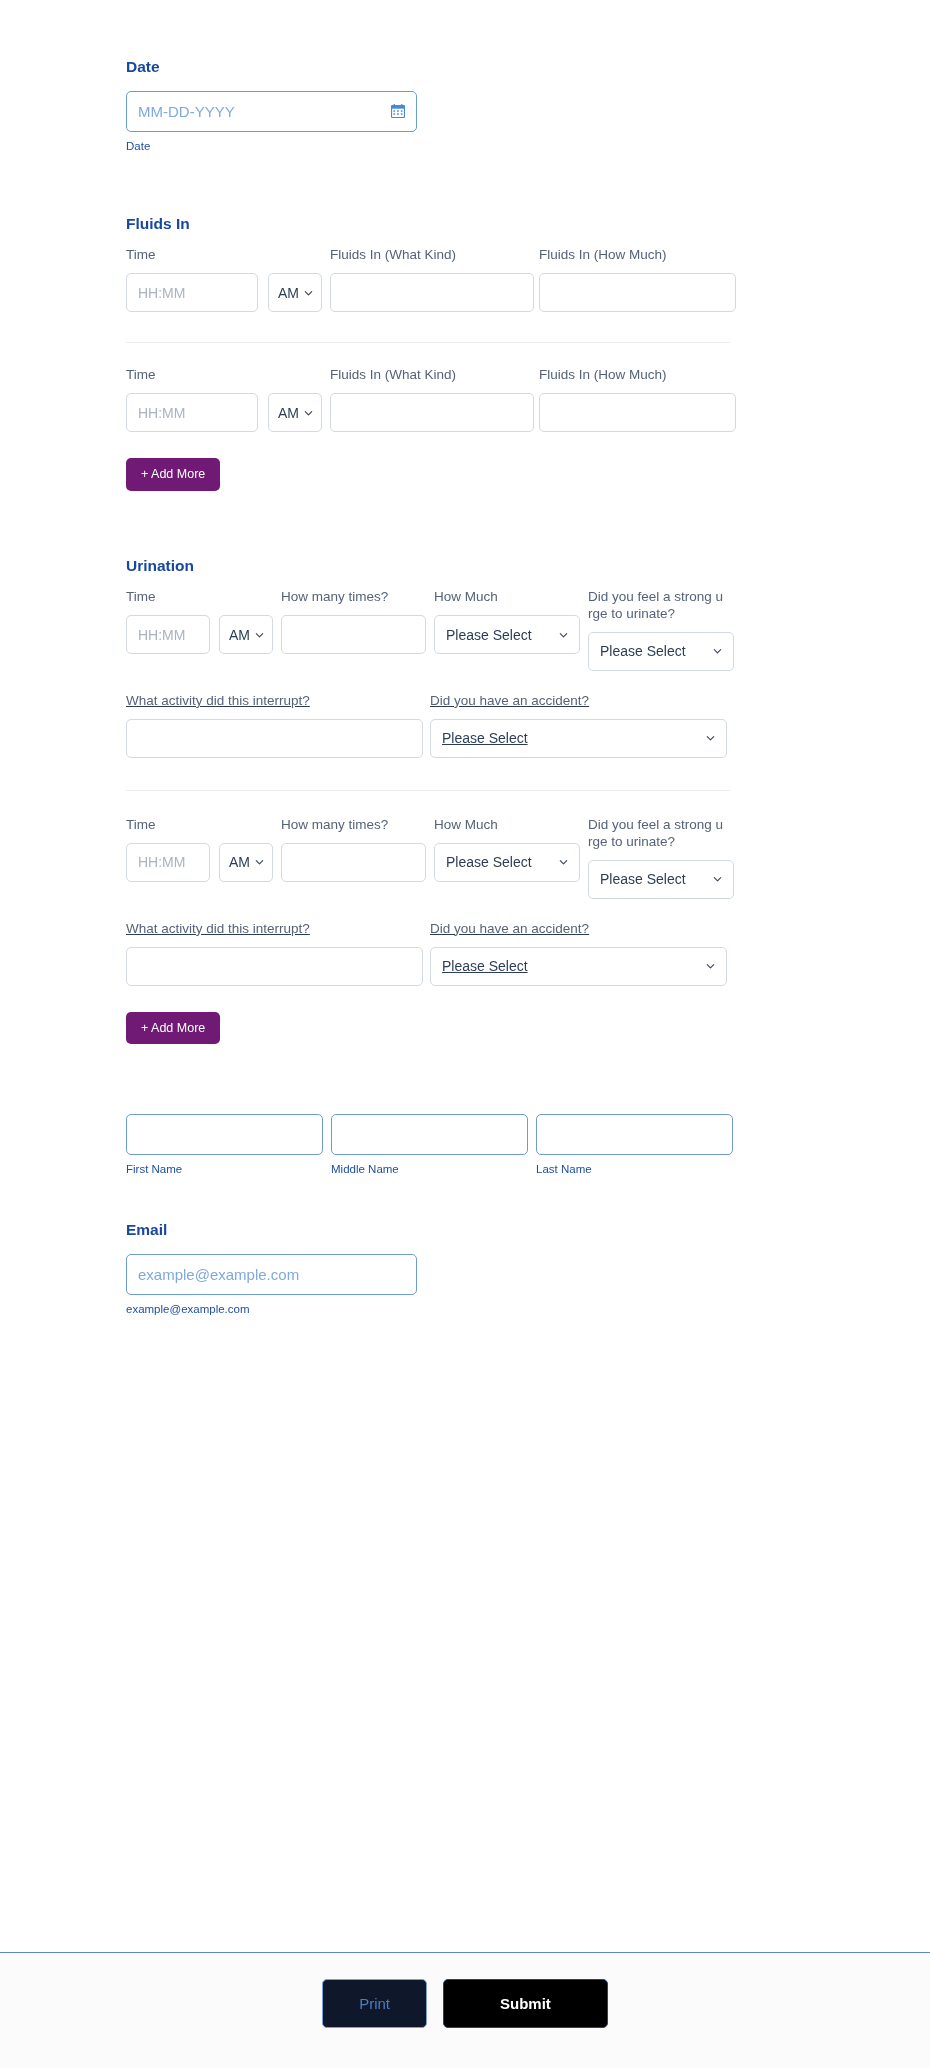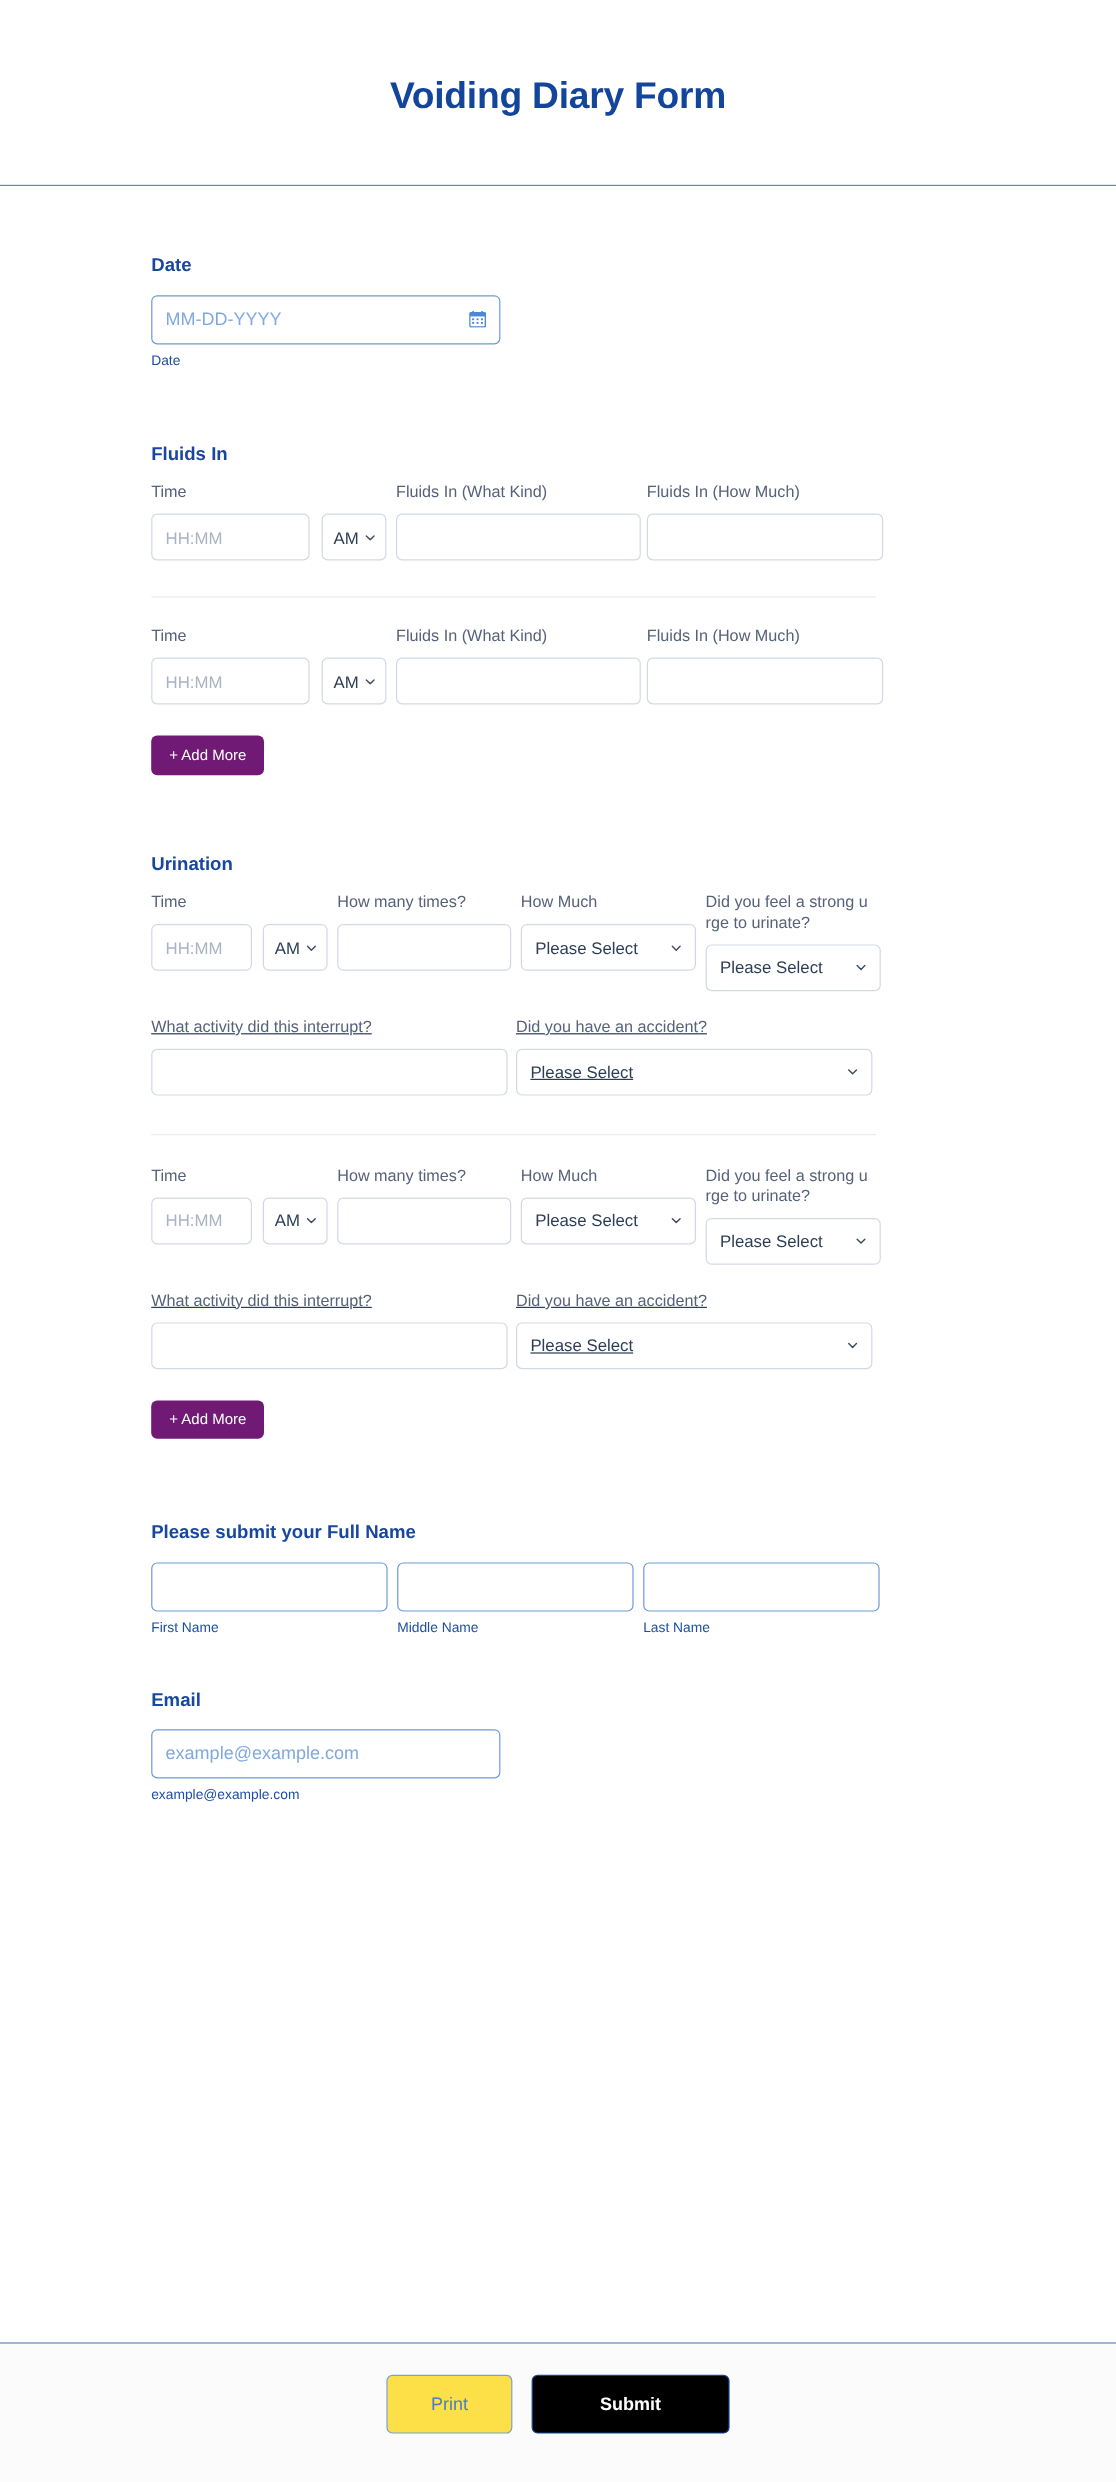--- a/index.html
+++ b/index.html
@@ -238,43 +238,40 @@
     gap: 16px;
   }
   .btn {
     font-family: "Liberation Sans", sans-serif;
     border-radius: 5px;
     cursor: pointer;
     line-height: 1;
     box-sizing: border-box;
   }
   .btn-print {
-    background: #fde047;
+    background: #0f172a;
     border: 1px solid #7ba1d4;
     color: #4a7ec0;
     font-size: 15px;
     padding: 16px 36px;
   }
   .btn-submit {
     background: #000000;
     border: 1px solid #13459b;
     color: #ffffff;
     font-size: 15px;
     font-weight: bold;
     padding: 16px 56px;
   }
 </style>
 </head>
 <body>
 
 <div class="page">
 
-  <div class="form-header">
-    <h1 class="form-title">Voiding Diary Form</h1>
-  </div>
 
   <div class="form-body">
     <div class="inner">
 
       <div class="section date-block">
         <div class="section-heading">Date</div>
         <div class="date-wrap">
           <input class="txt blue" type="text" placeholder="MM-DD-YYYY" style="">
           <span class="cal-icon">
             <svg width="14" height="14" viewBox="0 0 14 14" xmlns="http://www.w3.org/2000/svg">
@@ -502,21 +499,20 @@
                   </svg>
               </span>
             </div>
           </div>
         </div>
 
         <button class="addmore">+ Add More</button>
       </div>
 
       <div class="section name-block">
-        <div class="section-heading">Please submit your Full Name</div>
         <div class="name-row">
           <div class="name-col">
             <input class="txt blue" type="text" style="">
             <div class="sub-label">First Name</div>
           </div>
           <div class="name-col">
             <input class="txt blue" type="text" style="">
             <div class="sub-label">Middle Name</div>
           </div>
           <div class="name-col">

